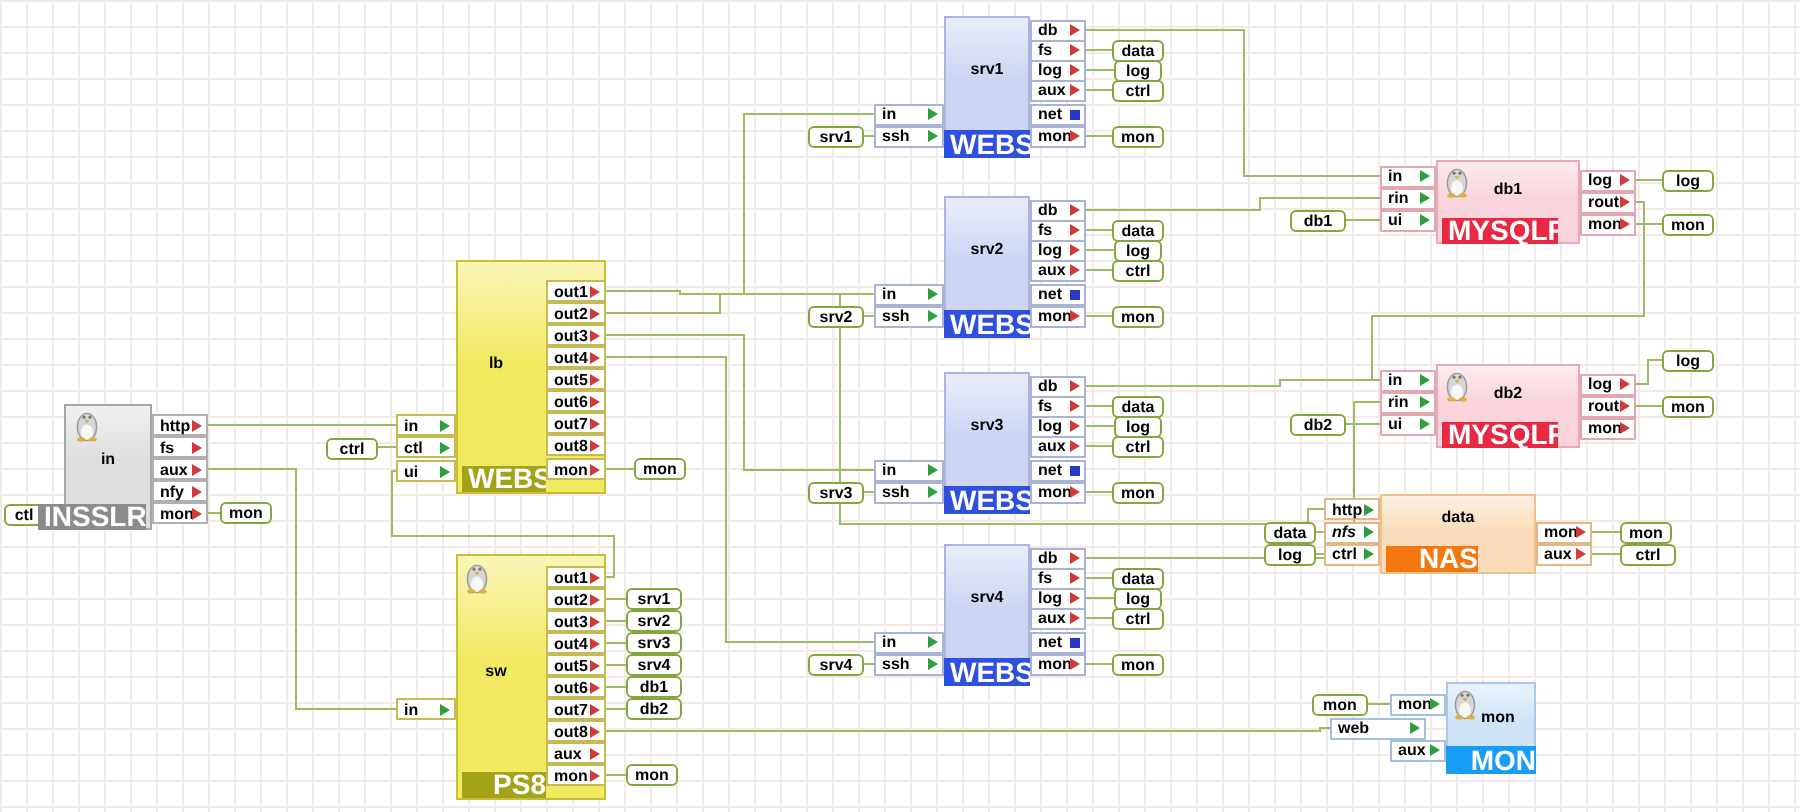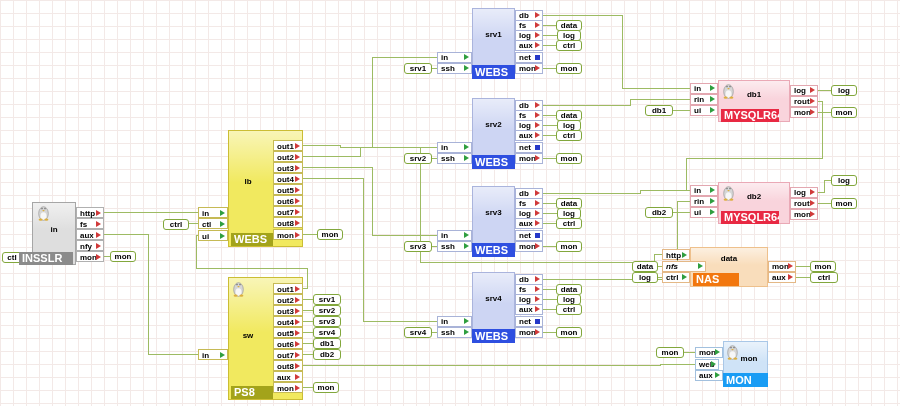--- a/index.html
+++ b/index.html
@@ -16,22 +16,22 @@
   #wires polyline{fill:none;stroke-width:1;shape-rendering:crispEdges;}
   .body{
     position:absolute;z-index:2;border:1px solid;box-sizing:border-box;
     background-image:linear-gradient(rgba(255,255,255,.55),rgba(255,255,255,0) 45%);
   }
   .ntitle{
     position:absolute;z-index:4;text-align:center;color:#000;
     font-size:8px;font-weight:bold;line-height:10px;pointer-events:none;
   }
   .kernel{
-    position:absolute;z-index:4;color:#fff;font-size:11px;font-weight:bold;
-    box-sizing:border-box;padding-left:3px;overflow:hidden;white-space:nowrap;
+    position:absolute;z-index:4;color:#fff;font-size:14px;font-weight:bold;
+    box-sizing:border-box;padding-left:3px;overflow:hidden;white-space:nowrap;text-align:right;
   }
   .port{
     position:absolute;z-index:3;height:11px;box-sizing:border-box;
     background:#fff;border:1px solid;
   }
   .plabel{
     position:absolute;left:3px;top:50%;transform:translateY(-50%);
     font-size:8px;font-weight:bold;white-space:nowrap;color:#000;
   }
   .arrow{position:absolute;right:2px;top:50%;width:0;height:0;margin-top:-3px;
@@ -467,21 +467,21 @@
       <span class="plabel">mon</span>
       <span class="arrow out"></span>
     </div>
     <div class="body" style="left: 690px; top: 247px; width: 78px; height: 40px; background-color: rgb(249, 221, 187); border-color: rgb(238, 192, 140);"></div>
     <div class="ntitle" style="left: 690px; top: 254px; width: 78px;">data</div>
     <div class="kernel" style="left: 693px; top: 273px; width: 46px; height: 13px; line-height: 13px; background-color: rgb(242, 119, 14);">NAS</div>
     <div class="port" style="left: 662px; top: 249px; width: 28px; border-color: rgb(228, 184, 134);">
       <span class="plabel">http</span>
       <span class="arrow in"></span>
     </div>
-    <div class="port" style="left: 662px; top: 260.5px; width: 44px; border-color: rgb(228, 184, 134); font-style: italic;">
+    <div class="port" style="left: 662px; top: 260.5px; width: 28px; border-color: rgb(228, 184, 134); font-style: italic;">
       <span class="plabel">nfs</span>
       <span class="arrow in"></span>
     </div>
     <div class="port" style="left: 662px; top: 271.5px; width: 28px; border-color: rgb(228, 184, 134);">
       <span class="plabel">ctrl</span>
       <span class="arrow in"></span>
     </div>
     <div class="port" style="left: 768px; top: 260.5px; width: 28px; border-color: rgb(228, 184, 134);">
       <span class="plabel">mon</span>
       <span class="arrow out"></span>
@@ -501,21 +501,21 @@
       <ellipse cx="4.6" cy="15.7" rx="2" ry="1.1" fill="#ddaf3e"></ellipse>
       <ellipse cx="10.4" cy="15.7" rx="2" ry="1.1" fill="#ddaf3e"></ellipse>
     </svg>
   </div>
     <div class="ntitle" style="left: 730px; top: 354px; width: 38px;">mon</div>
     <div class="kernel" style="left: 723px; top: 373px; width: 45px; height: 14px; line-height: 14px; background-color: rgb(25, 156, 244);">MON</div>
     <div class="port" style="left: 695px; top: 346.5px; width: 28px; border-color: rgb(162, 192, 222);">
       <span class="plabel">mon</span>
       <span class="arrow in"></span>
     </div>
-    <div class="port" style="left: 695px; top: 358.5px; width: 24px; border-color: rgb(162, 192, 222);">
+    <div class="port" style="left: 665px; top: 358.5px; width: 48px; border-color: rgb(162, 192, 222);">
       <span class="plabel">web</span>
       <span class="arrow in"></span>
     </div>
     <div class="port" style="left: 695px; top: 369.5px; width: 28px; border-color: rgb(162, 192, 222);">
       <span class="plabel">aux</span>
       <span class="arrow in"></span>
     </div>
     <div class="netlabel" style="left: 2px; top: 251.5px; width: 20px;">ctl</div>
     <div class="netlabel" style="left: 110px; top: 251px; width: 26px;">mon</div>
     <div class="netlabel" style="left: 163px; top: 218.5px; width: 26px;">ctrl</div>

